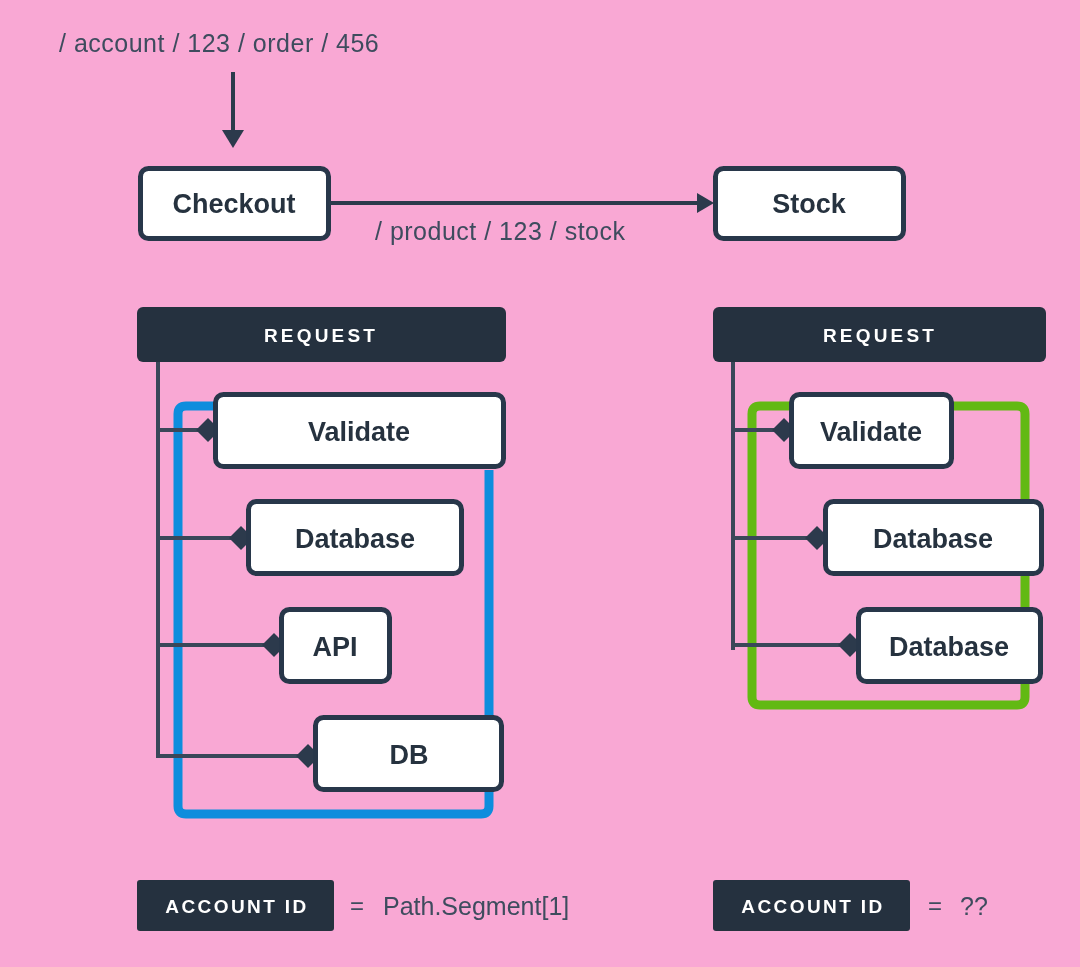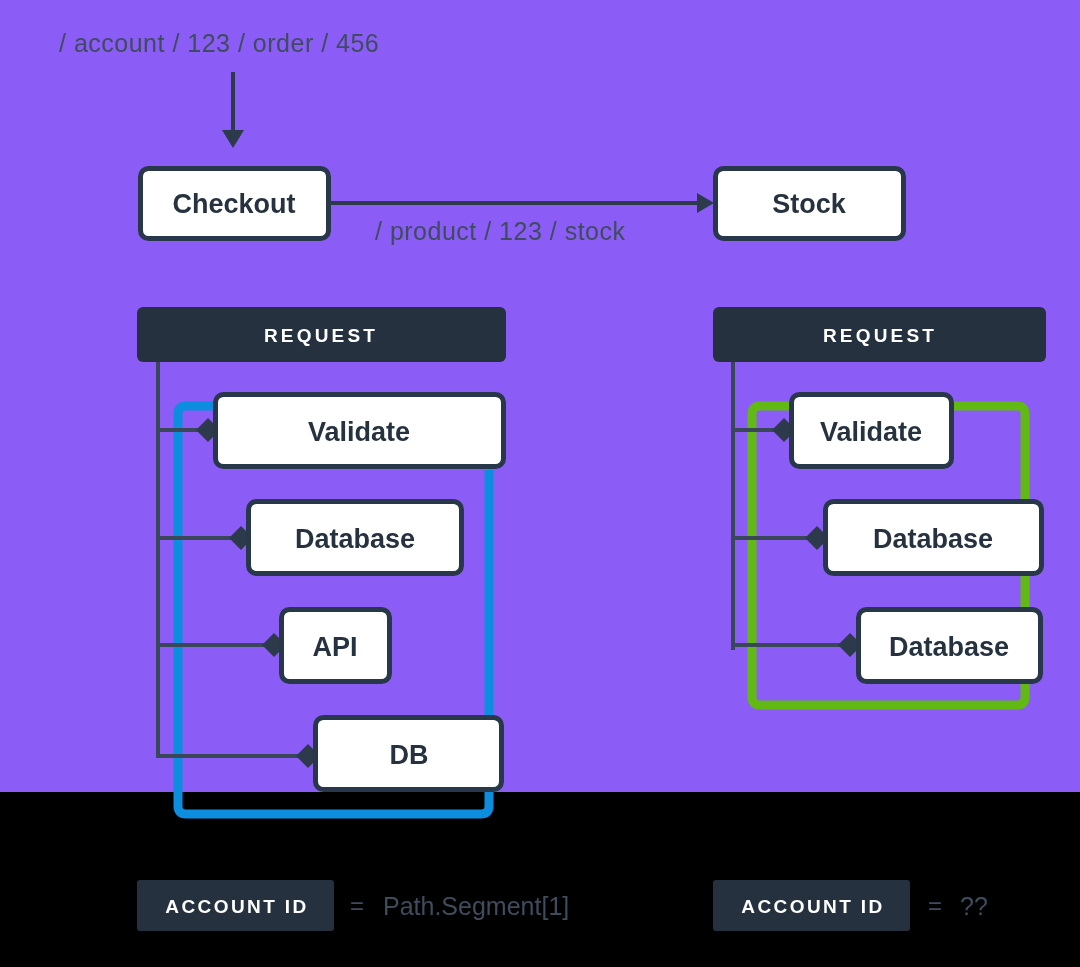--- a/index.html
+++ b/index.html
@@ -1,18 +1,18 @@
 <!DOCTYPE html>
 <html><head>
 <meta charset="utf-8">
 <style>
   html,body{margin:0;padding:0;background:#000;}
   body{width:1080px;height:967px;overflow:hidden;
        font-family:"Liberation Sans","DejaVu Sans",sans-serif;}
-  #stage{position:relative;width:1080px;height:792px;background:#8b5cf6;}
+  #stage{position:relative;width:1080px;height:967px;background:#f9a8d4;}
   svg.layer{position:absolute;left:0;top:0;width:1080px;height:967px;}
 
   
   .pathlabel{font-family:"Liberation Sans","DejaVu Sans",sans-serif;
              font-size:25px;font-weight:400;fill:#3e4c5e;letter-spacing:.5px;}
   .nodelabel{font-family:"Liberation Sans","DejaVu Sans",sans-serif;
              font-size:27px;font-weight:700;fill:#26323f;text-anchor:middle;}
   .hdrlabel{font-family:"Liberation Sans","DejaVu Sans",sans-serif;
             font-size:19px;font-weight:700;fill:#ffffff;letter-spacing:3.2px;
             text-anchor:middle;}

